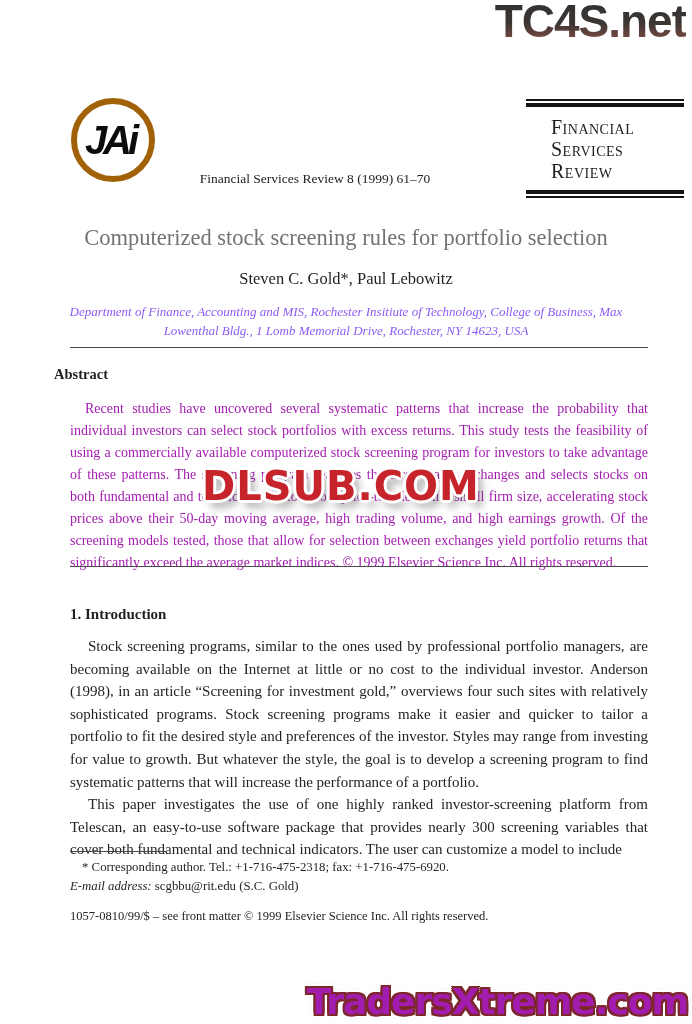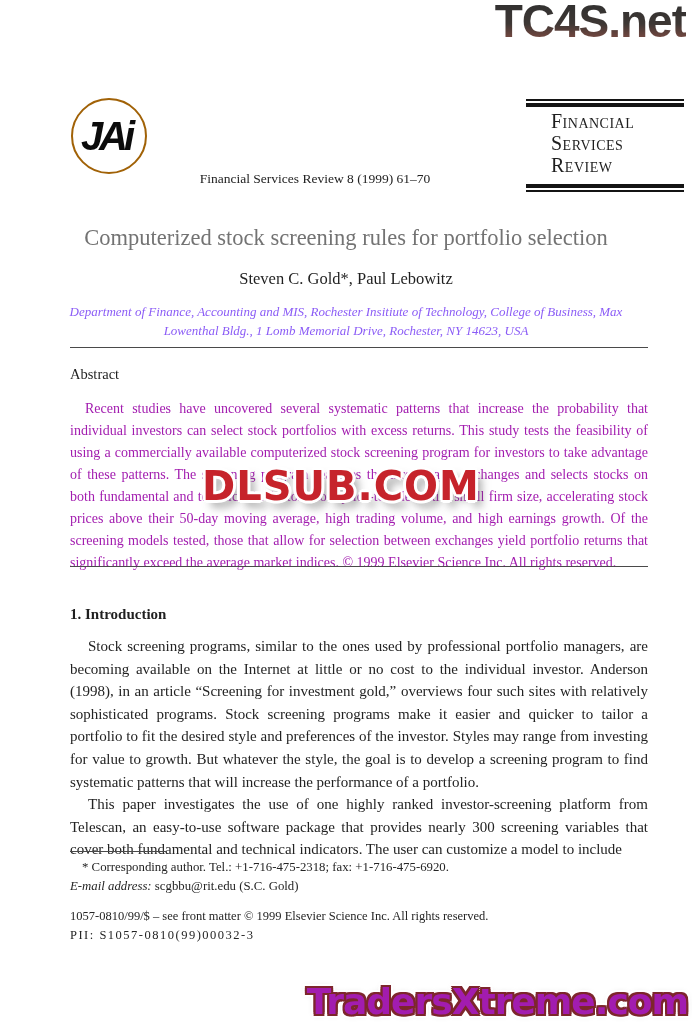--- a/index.html
+++ b/index.html
@@ -58,21 +58,21 @@
       0 0 7px rgba(0,0,0,0.25);
   }
 
   
   .logo-circle {
     position: absolute;
     left: 71px;
     top: 98px;
     width: 72px;
     height: 72px;
-    border: 2px solid #a16207;
+    border: 6px solid #a16207;
     border-radius: 50%;
     display: flex;
     align-items: center;
     justify-content: center;
   }
   .logo-text {
     font-family: "Liberation Sans", sans-serif;
     font-weight: bold;
     font-style: italic;
     font-size: 40px;
@@ -92,21 +92,21 @@
   .masthead {
     position: absolute;
     left: 526px;
     top: 99px;
     width: 158px;
   }
   .mh-rule-thin  { height: 2px; background: #141414; }
   .mh-rule-thick { height: 4px; background: #141414; }
   .mh-gap { height: 2px; }
   .mh-words {
-    padding: 3px 0 8px 25px;
+    padding: 9px 0 8px 25px;
     font-variant: small-caps;
     font-size: 20px;
     line-height: 22px;
     letter-spacing: 0.5px;
     color: #1e1e1e;
   }
 
   
   .title {
     position: absolute;
@@ -143,23 +143,23 @@
     width: 578px;
     height: 1px;
     background: #4a4a4a;
   }
   .rule-1 { top: 347px; }
   .rule-2 { top: 566px; }
 
   
   .abstract-heading {
     position: absolute;
-    left: 70px;
+    left: 54px;
     top: 366px;
-    font-weight: normal;
+    font-weight: bold;
     font-size: 14.5px;
   }
   .abstract-body {
     position: absolute;
     left: 70px;
     top: 398px;
     width: 578px;
     font-size: 14px;
     line-height: 22px;
     text-align: justify;
@@ -272,18 +272,17 @@
   <div class="footnote">
     <p class="corr">* Corresponding author. Tel.: +1-716-475-2318; fax: +1-716-475-6920.</p>
     <p class="email">
       <span class="email-label">E-mail address:</span>
       <span>scgbbu@rit.edu (S.C. Gold)</span>
     </p>
   </div>
 
   <div class="imprint">
     <div>1057-0810/99/$ – see front matter © 1999 Elsevier Science Inc. All rights reserved.</div>
-    <div class="pii">PII: S1057-0810(99)00032-3</div>
   </div>
 
   <div class="wm-bottom">TradersXtreme.com</div>
 
 </div>
 
 </body></html>

